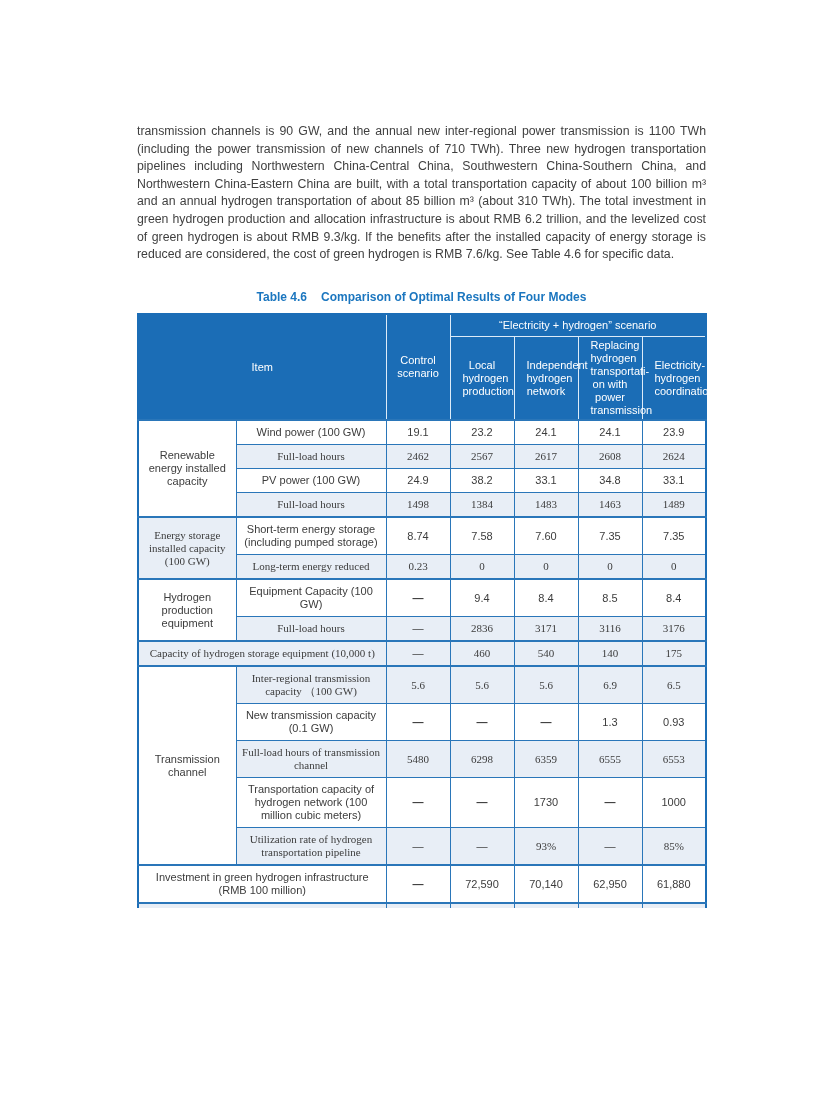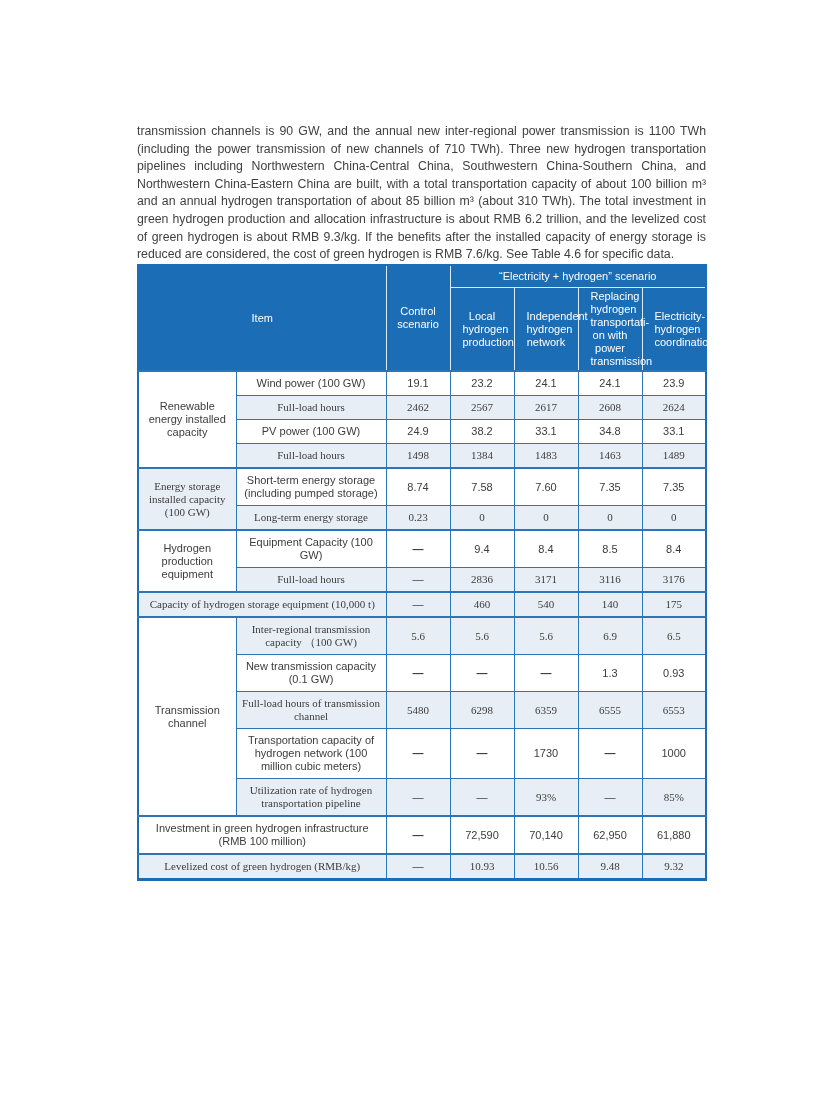--- a/index.html
+++ b/index.html
@@ -82,20 +82,23 @@
     color:#333;
   }
 </style>
 </head>
 <body>
 
 <div class="page">
 
   <p class="body-text">transmission channels is 90 GW, and the annual new inter-regional power transmission is 1100 TWh (including the power transmission of new channels of 710 TWh). Three new hydrogen transportation pipelines including Northwestern China-Central China, Southwestern China-Southern China, and Northwestern China-Eastern China are built, with a total transportation capacity of about 100 billion m³ and an annual hydrogen transportation of about 85 billion m³  (about 310 TWh). The total investment in green hydrogen production and allocation infrastructure is about RMB 6.2 trillion, and the levelized cost of green hydrogen is about RMB 9.3/kg. If the benefits after the installed capacity of energy storage is reduced are considered, the cost of green hydrogen is RMB 7.6/kg. See Table 4.6 for specific data.</p>
 
+  <div class="table-caption">
+    <span class="cap-label">Table 4.6</span><span>Comparison of Optimal Results of Four Modes</span>
+  </div>
 
   <table class="data-table">
     <colgroup>
       <col class="c-group">
         <col class="c-item">
       <col class="c-val">
         <col class="c-val">
         <col class="c-val">
         <col class="c-val">
         <col class="c-val">
@@ -150,21 +153,21 @@
         <tr class="group-start">
           <td rowspan="2" class="group-cell shaded">Energy storage installed capacity (100 GW)</td>
           <td class="item-cell">Short-term energy storage (including pumped storage)</td>
           <td class="value-cell">8.74</td>
           <td class="value-cell">7.58</td>
           <td class="value-cell">7.60</td>
           <td class="value-cell">7.35</td>
           <td class="value-cell">7.35</td>
         </tr>
         <tr>
-          <td class="item-cell shaded">Long-term energy storage</td>
+          <td class="item-cell shaded">Long-term energy reduced</td>
           <td class="value-cell shaded">0.23</td>
           <td class="value-cell shaded">0</td>
           <td class="value-cell shaded">0</td>
           <td class="value-cell shaded">0</td>
           <td class="value-cell shaded">0</td>
         </tr>
         <tr class="group-start">
           <td rowspan="2" class="group-cell">Hydrogen production equipment</td>
           <td class="item-cell">Equipment Capacity (100 GW)</td>
           <td class="value-cell dash">—</td>

